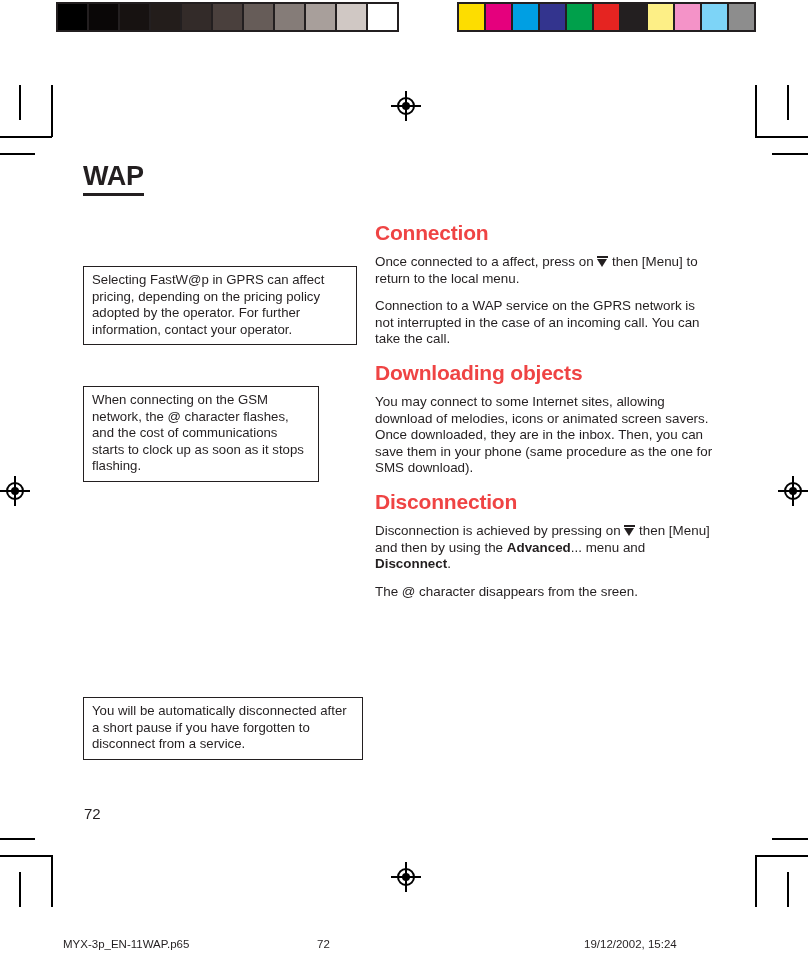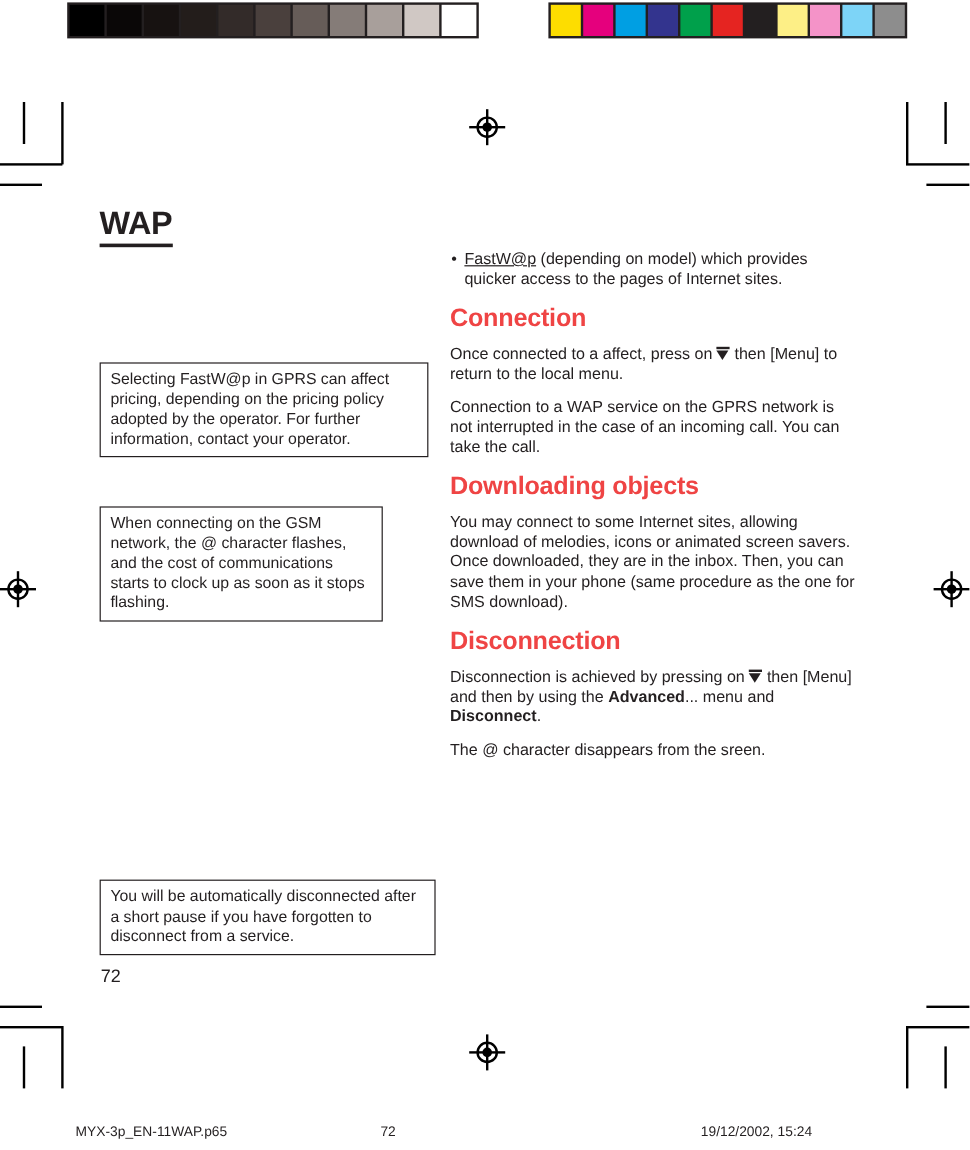--- a/index.html
+++ b/index.html
@@ -74,40 +74,39 @@
     position: absolute;
     left: 14px; top: 0;
     width: 1.5px; height: 30px;
     background: #000;
   }
 
   
   #page-title {
     position: absolute;
     left: 83px;
-    top: 172px;
+    top: 162px;
     font-size: 27px;
     font-weight: bold;
     letter-spacing: -0.3px;
     color: #231f20;
     border-bottom: 3px solid #231f20;
     padding-bottom: 3px;
     line-height: 1.05;
   }
 
   .note-box {
     position: absolute;
     left: 83px;
     border: 1.5px solid #231f20;
     box-sizing: border-box;
     padding: 5px 7px 6px 8px;
     font-size: 13.2px;
     line-height: 16.5px;
     color: #231f20;
-    margin-top: 36px;
   }
   #note-pricing { top: 266px;  width: 274px; }
   #note-gsm     { top: 386px;  width: 236px; }
   #note-autodisc{ top: 697px;  width: 280px; }
 
   #page-number {
     position: absolute;
     left: 84px;
     top: 805px;
     font-size: 15px;
@@ -274,21 +273,20 @@
 
 <div class="note-box" id="note-pricing">Selecting FastW@p in GPRS can affect pricing, depending on the pricing policy adopted by the operator. For further information, contact your operator.</div>
 <div class="note-box" id="note-gsm">When connecting on the GSM network, the @ character flashes, and the cost of communications starts to clock up as soon as it stops flashing.</div>
 <div class="note-box" id="note-autodisc">You will be automatically disconnected after a short pause if you have forgotten to disconnect from a service.</div>
 
 <div id="page-number">72</div>
 
 <div id="content-column">
 
   <ul class="bullet-list">
-    <li><span class="u">FastW@p</span><span> (depending on model) which provides quicker access to the pages of Internet sites.</span></li>
   </ul>
 
   <p class="section-head">Connection</p>
   <p class="body-text"><span>Once connected to a affect, press on </span><span class="keyglyph"><span class="bar"></span><span class="tri"></span></span><span> then [Menu] to return to the local menu.</span></p>
   <p class="body-text">Connection to a WAP service on the GPRS network is not interrupted in the case of an incoming call. You can take the call.</p>
 
   <p class="section-head">Downloading objects</p>
   <p class="body-text">You may connect to some Internet sites, allowing download of melodies, icons or animated screen savers. Once downloaded, they are in the inbox. Then, you can save them in your phone (same procedure as the one for SMS download).</p>
 
   <p class="section-head">Disconnection</p>

